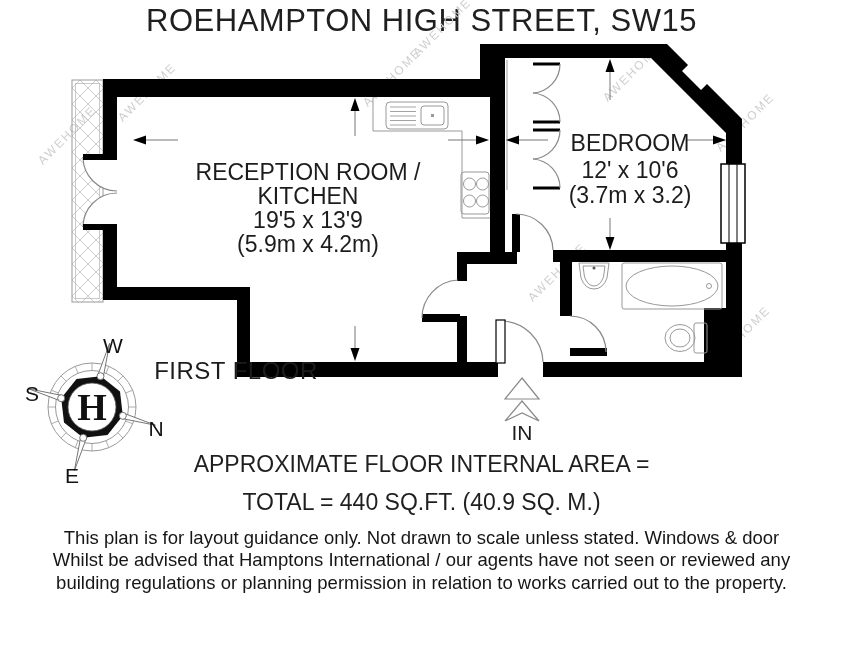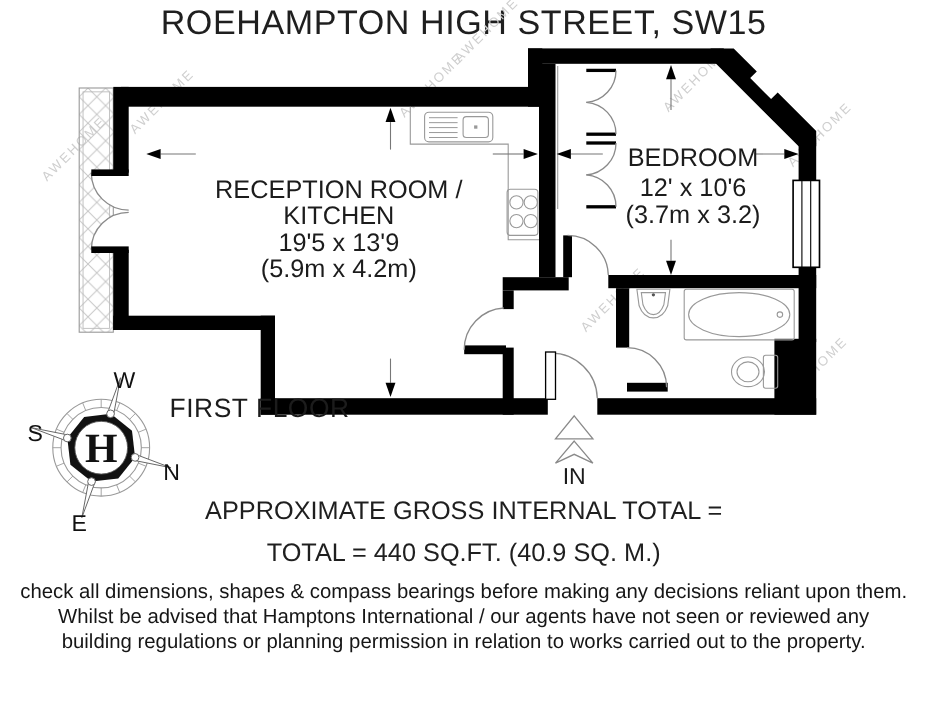--- a/index.html
+++ b/index.html
@@ -231,22 +231,22 @@
         <circle cx="61.2" cy="398.2" r="3.5"></circle>
       </g>
       <text class="monogram" x="92" y="420">H</text>
       <text class="cletter" x="113" y="353">W</text>
       <text class="cletter" x="32" y="401">S</text>
       <text class="cletter" x="156" y="436">N</text>
       <text class="cletter" x="72" y="483">E</text>
     </g>
   </svg>
 
-  <div class="areaLine area1">APPROXIMATE GROSS INTERNAL TOTAL =</div>
+  <div class="areaLine area1">APPROXIMATE FLOOR INTERNAL AREA =</div>
   <div class="areaLine area2">TOTAL = 440 SQ.FT. (40.9 SQ. M.)</div>
 
   <div class="disclaimer">
-    <div>check all dimensions, shapes &amp; compass bearings before making any decisions reliant upon them.</div>
+    <div>This plan is for layout guidance only. Not drawn to scale unless stated. Windows &amp; door</div>
     <div>Whilst be advised that Hamptons International / our agents have not seen or reviewed any</div>
     <div>building regulations or planning permission in relation to works carried out to the property.</div>
   </div>
 
 </div>
 
 </body></html>

